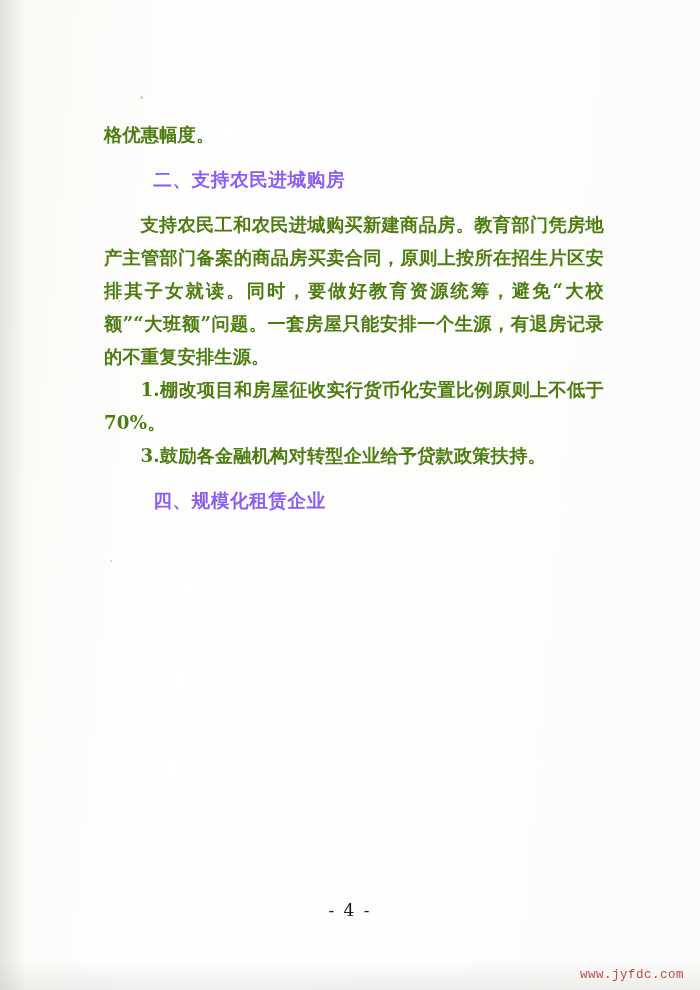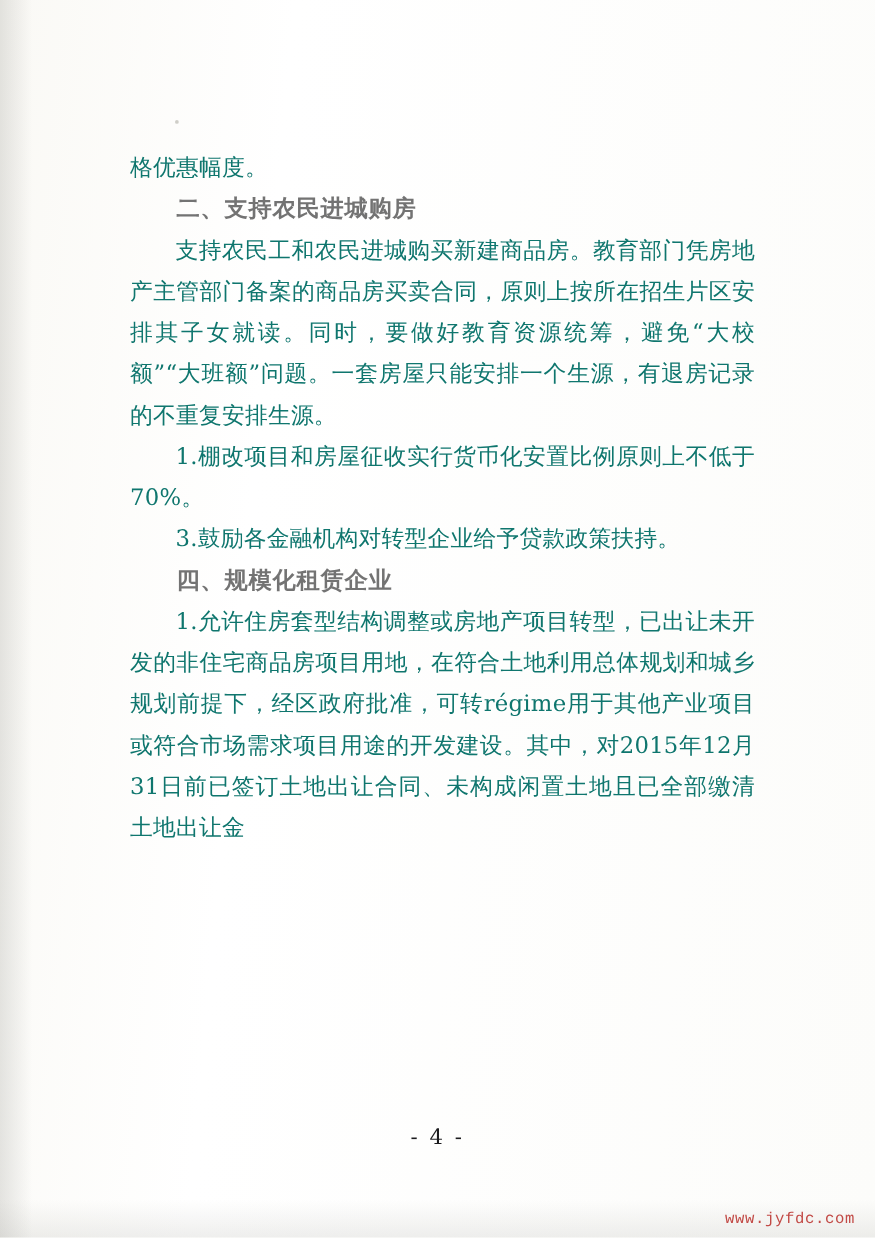--- a/index.html
+++ b/index.html
@@ -44,33 +44,34 @@
   }
   .content {
     position: absolute;
     left: 104px;
     top: 118px;
     width: 500px;
   }
   p.body-line,
   p.para {
     margin: 0;
-    color: #0f766e;
+    color: #4d7c0f;
     font-size: 18.2px;
     line-height: 33px;
     letter-spacing: 0.2px;
     text-align: justify;
     text-justify: inter-ideograph;
+    font-weight: bold;
   }
   p.para {
     text-indent: 2em;
   }
   p.heading {
-    margin: 0;
-    color: #737373;
+    margin: 12px;
+    color: #8b5cf6;
     font-size: 18.6px;
     line-height: 33px;
     font-weight: bold;
     text-indent: 2em;
     letter-spacing: 0.6px;
     font-family: "DejaVu Sans", "Liberation Sans", sans-serif;
   }
   .page-number {
     position: absolute;
     left: 0;
@@ -109,18 +110,17 @@
   <div class="speck" style="left:110px; top:560px; width:2px; height:2px;"></div>
   <div class="speck" style="left:118px; top:300px; width:2px; height:2px;"></div>
 
   <div class="content">
     <p class="body-line">格优惠幅度。</p>
     <p class="heading">二、支持农民进城购房</p>
     <p class="para">支持农民工和农民进城购买新建商品房。教育部门凭房地产主管部门备案的商品房买卖合同，原则上按所在招生片区安排其子女就读。同时，要做好教育资源统筹，避免“大校额”“大班额”问题。一套房屋只能安排一个生源，有退房记录的不重复安排生源。</p>
     <p class="para">1.棚改项目和房屋征收实行货币化安置比例原则上不低于70%。</p>
     <p class="para">3.鼓励各金融机构对转型企业给予贷款政策扶持。</p>
     <p class="heading">四、规模化租赁企业</p>
-    <p class="para">1.允许住房套型结构调整或房地产项目转型，已出让未开发的非住宅商品房项目用地，在符合土地利用总体规划和城乡规划前提下，经区政府批准，可转régime用于其他产业项目或符合市场需求项目用途的开发建设。其中，对2015年12月31日前已签订土地出让合同、未构成闲置土地且已全部缴清土地出让金</p>
   </div>
 
   <div class="page-number">- 4 -</div>
   <div class="watermark">www.jyfdc.com</div>
 </div>
 
 </body></html>

